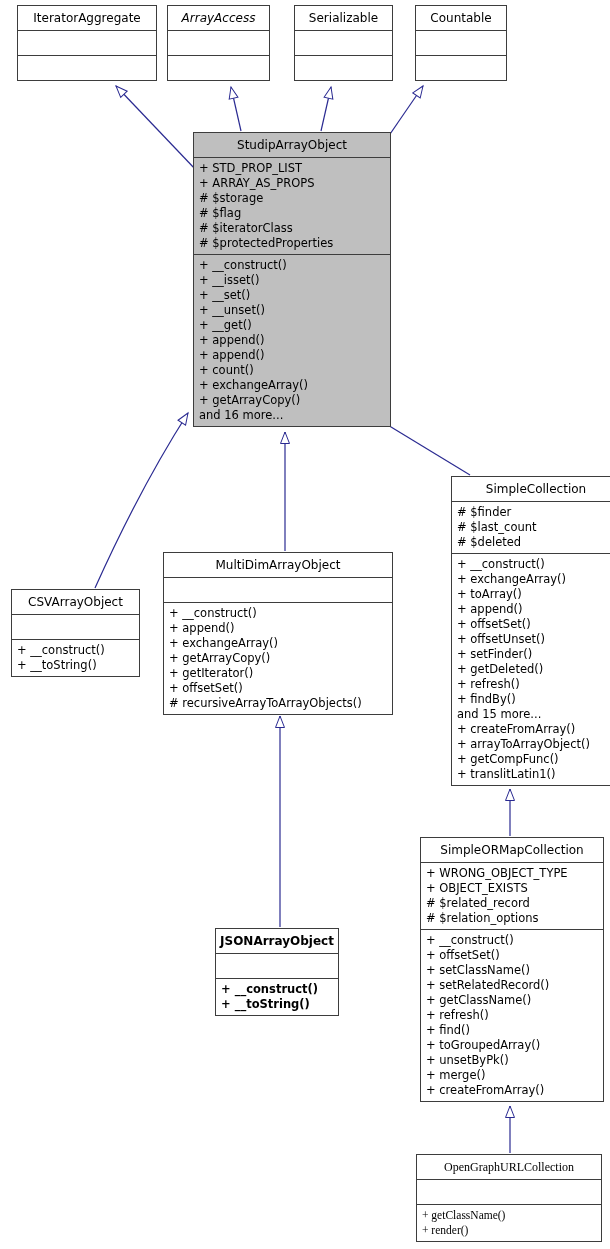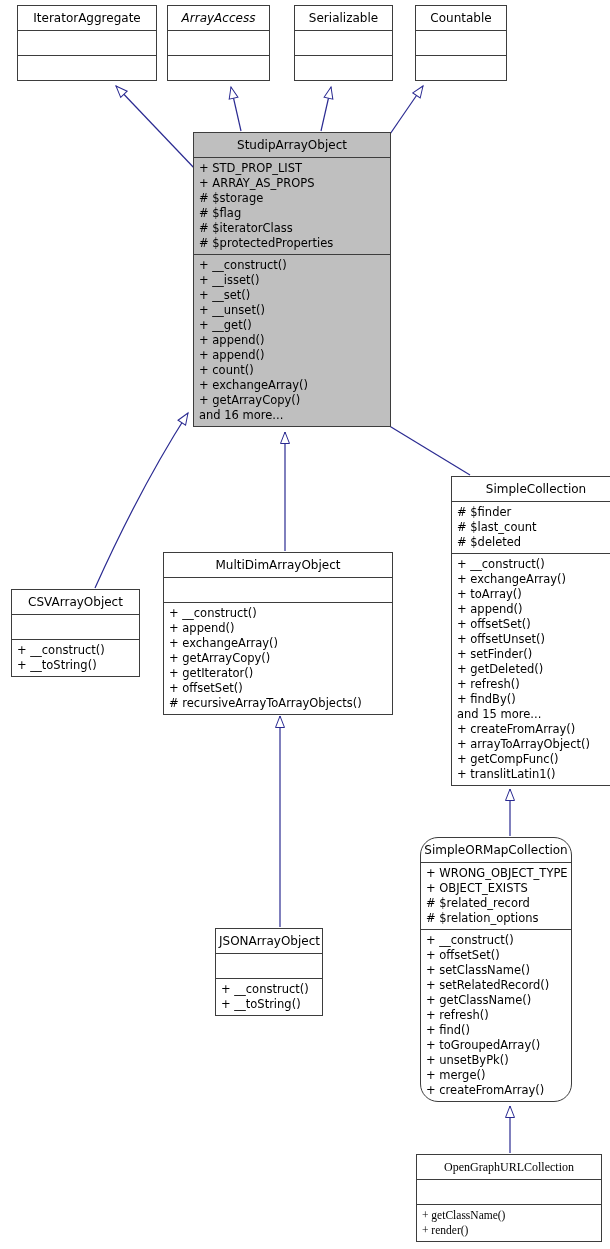--- a/index.html
+++ b/index.html
@@ -153,30 +153,30 @@
         <div class="member">+ refresh()</div>
         <div class="member">+ findBy()</div>
         <div class="member">and 15 more...</div>
         <div class="member">+ createFromArray()</div>
         <div class="member">+ arrayToArrayObject()</div>
         <div class="member">+ getCompFunc()</div>
         <div class="member">+ translitLatin1()</div>
       </div>
   </div>
 
-  <div class="uml-class" style="left:215px;top:928px;width:108px;">
+  <div class="uml-class" style="left:215px;top:928px;width:124px;font-weight:bold;">
     <div class="uml-title">JSONArrayObject</div>
     <div class="uml-sec"></div>
     <div class="uml-sec">
         <div class="member">+ __construct()</div>
         <div class="member">+ __toString()</div>
       </div>
   </div>
 
-  <div class="uml-class" style="left:420px;top:837px;width:152px;border-radius:18px;">
+  <div class="uml-class" style="left:420px;top:837px;width:184px;">
     <div class="uml-title">SimpleORMapCollection</div>
     <div class="uml-sec">
         <div class="member">+ WRONG_OBJECT_TYPE</div>
         <div class="member">+ OBJECT_EXISTS</div>
         <div class="member"># $related_record</div>
         <div class="member"># $relation_options</div>
       </div>
     <div class="uml-sec">
         <div class="member">+ __construct()</div>
         <div class="member">+ offsetSet()</div>

